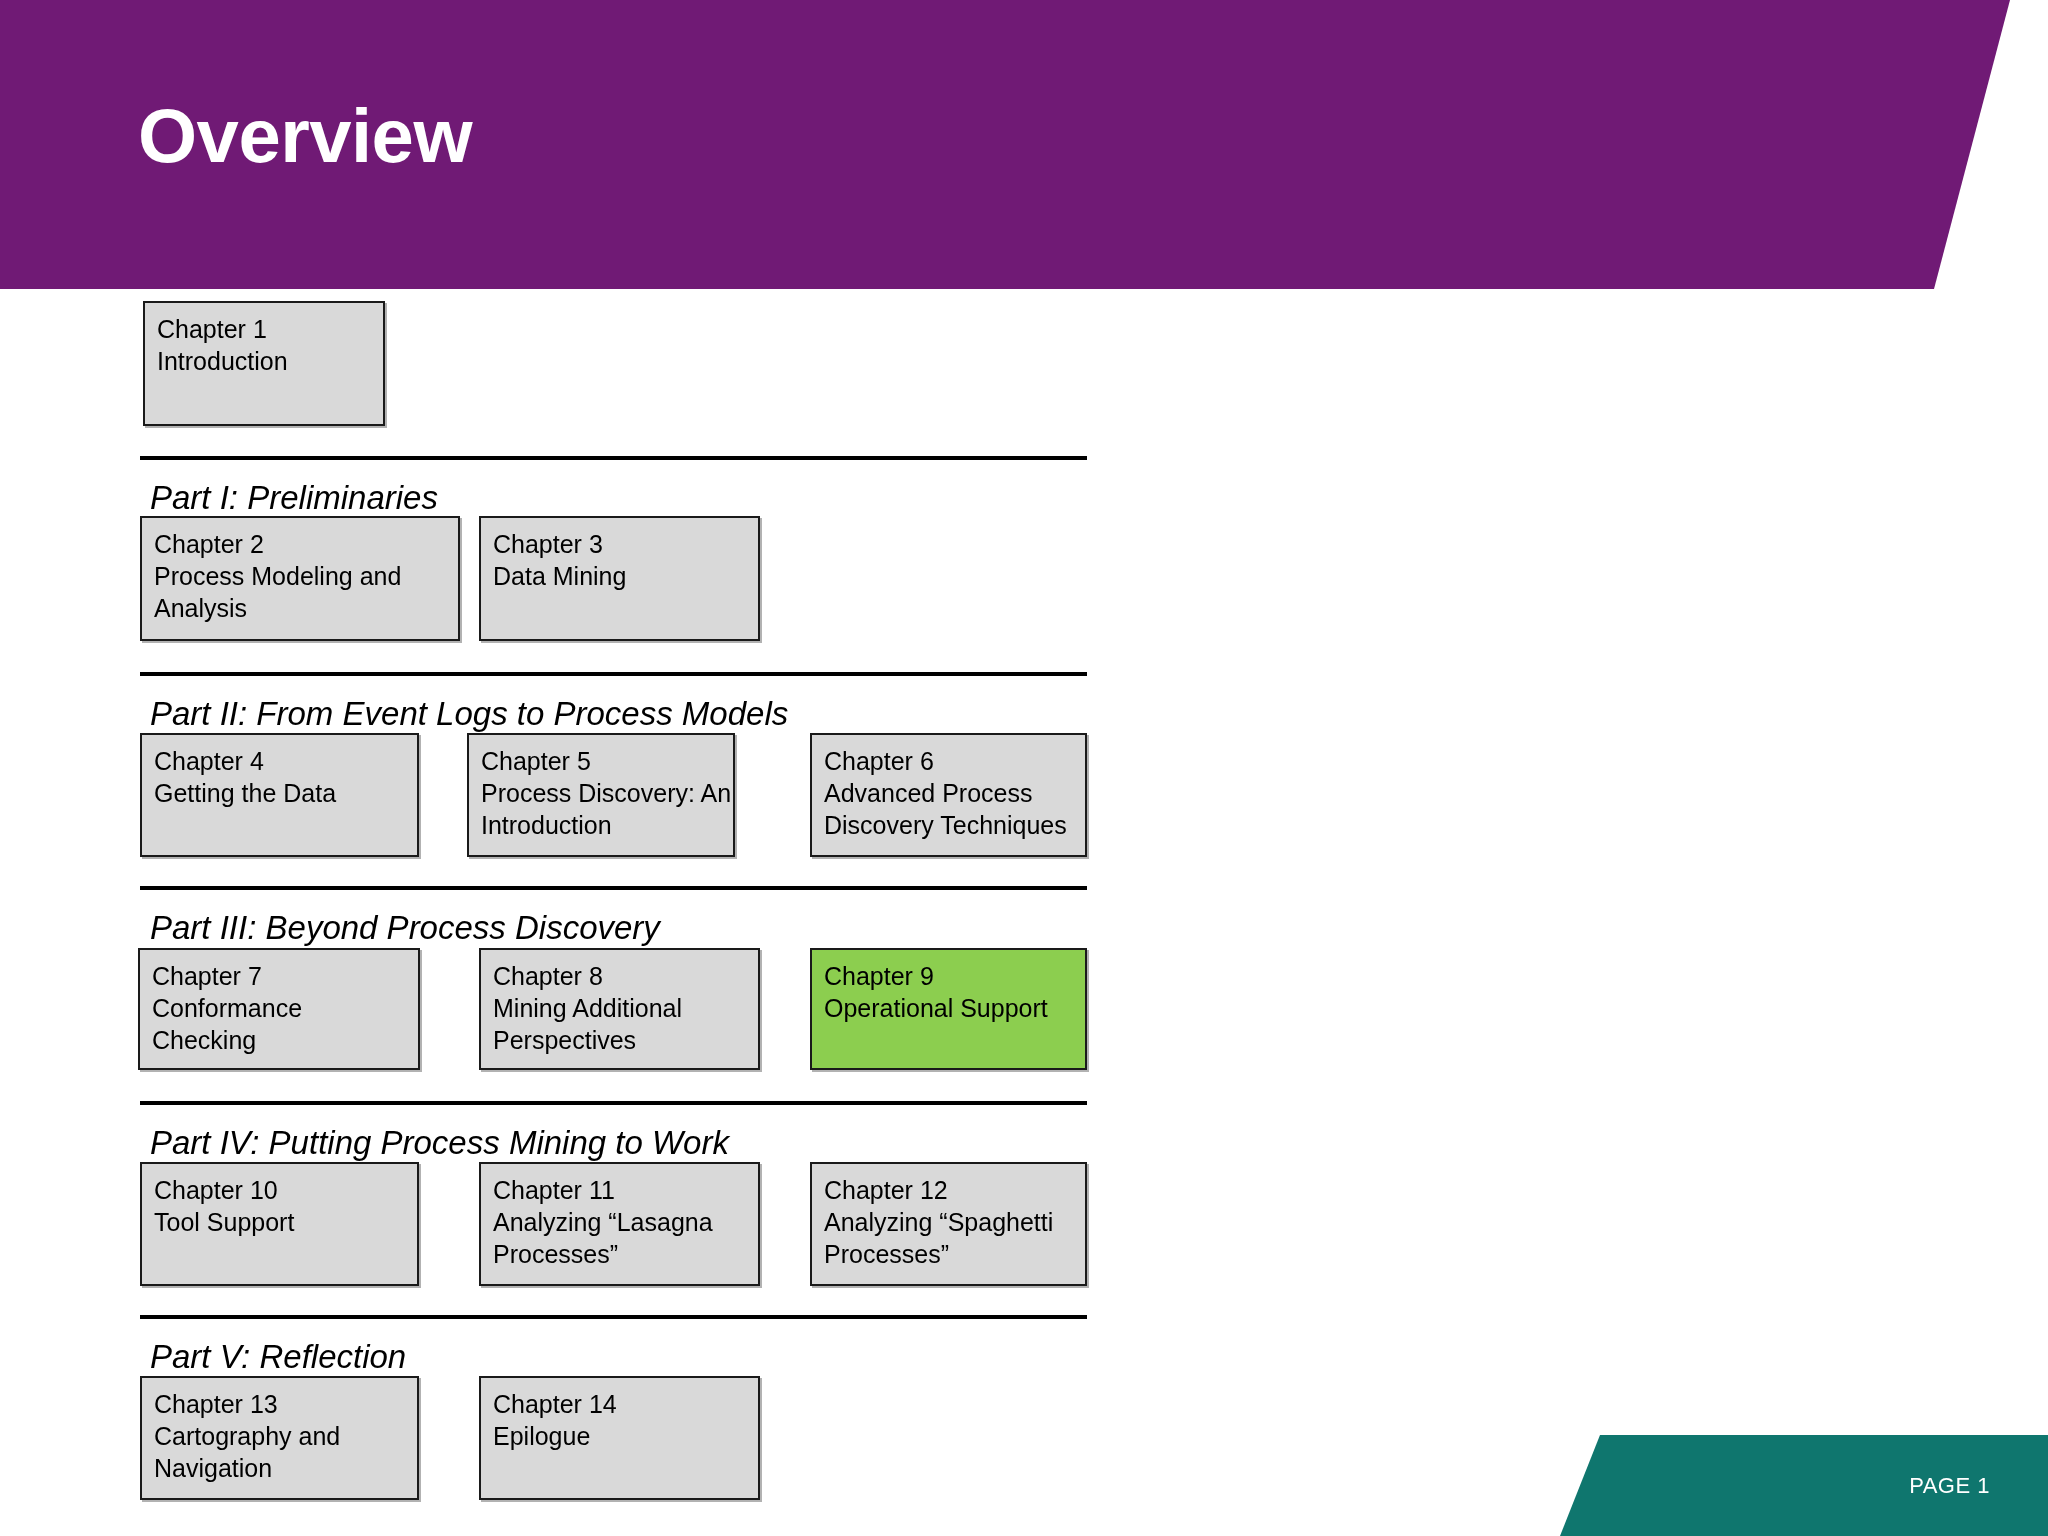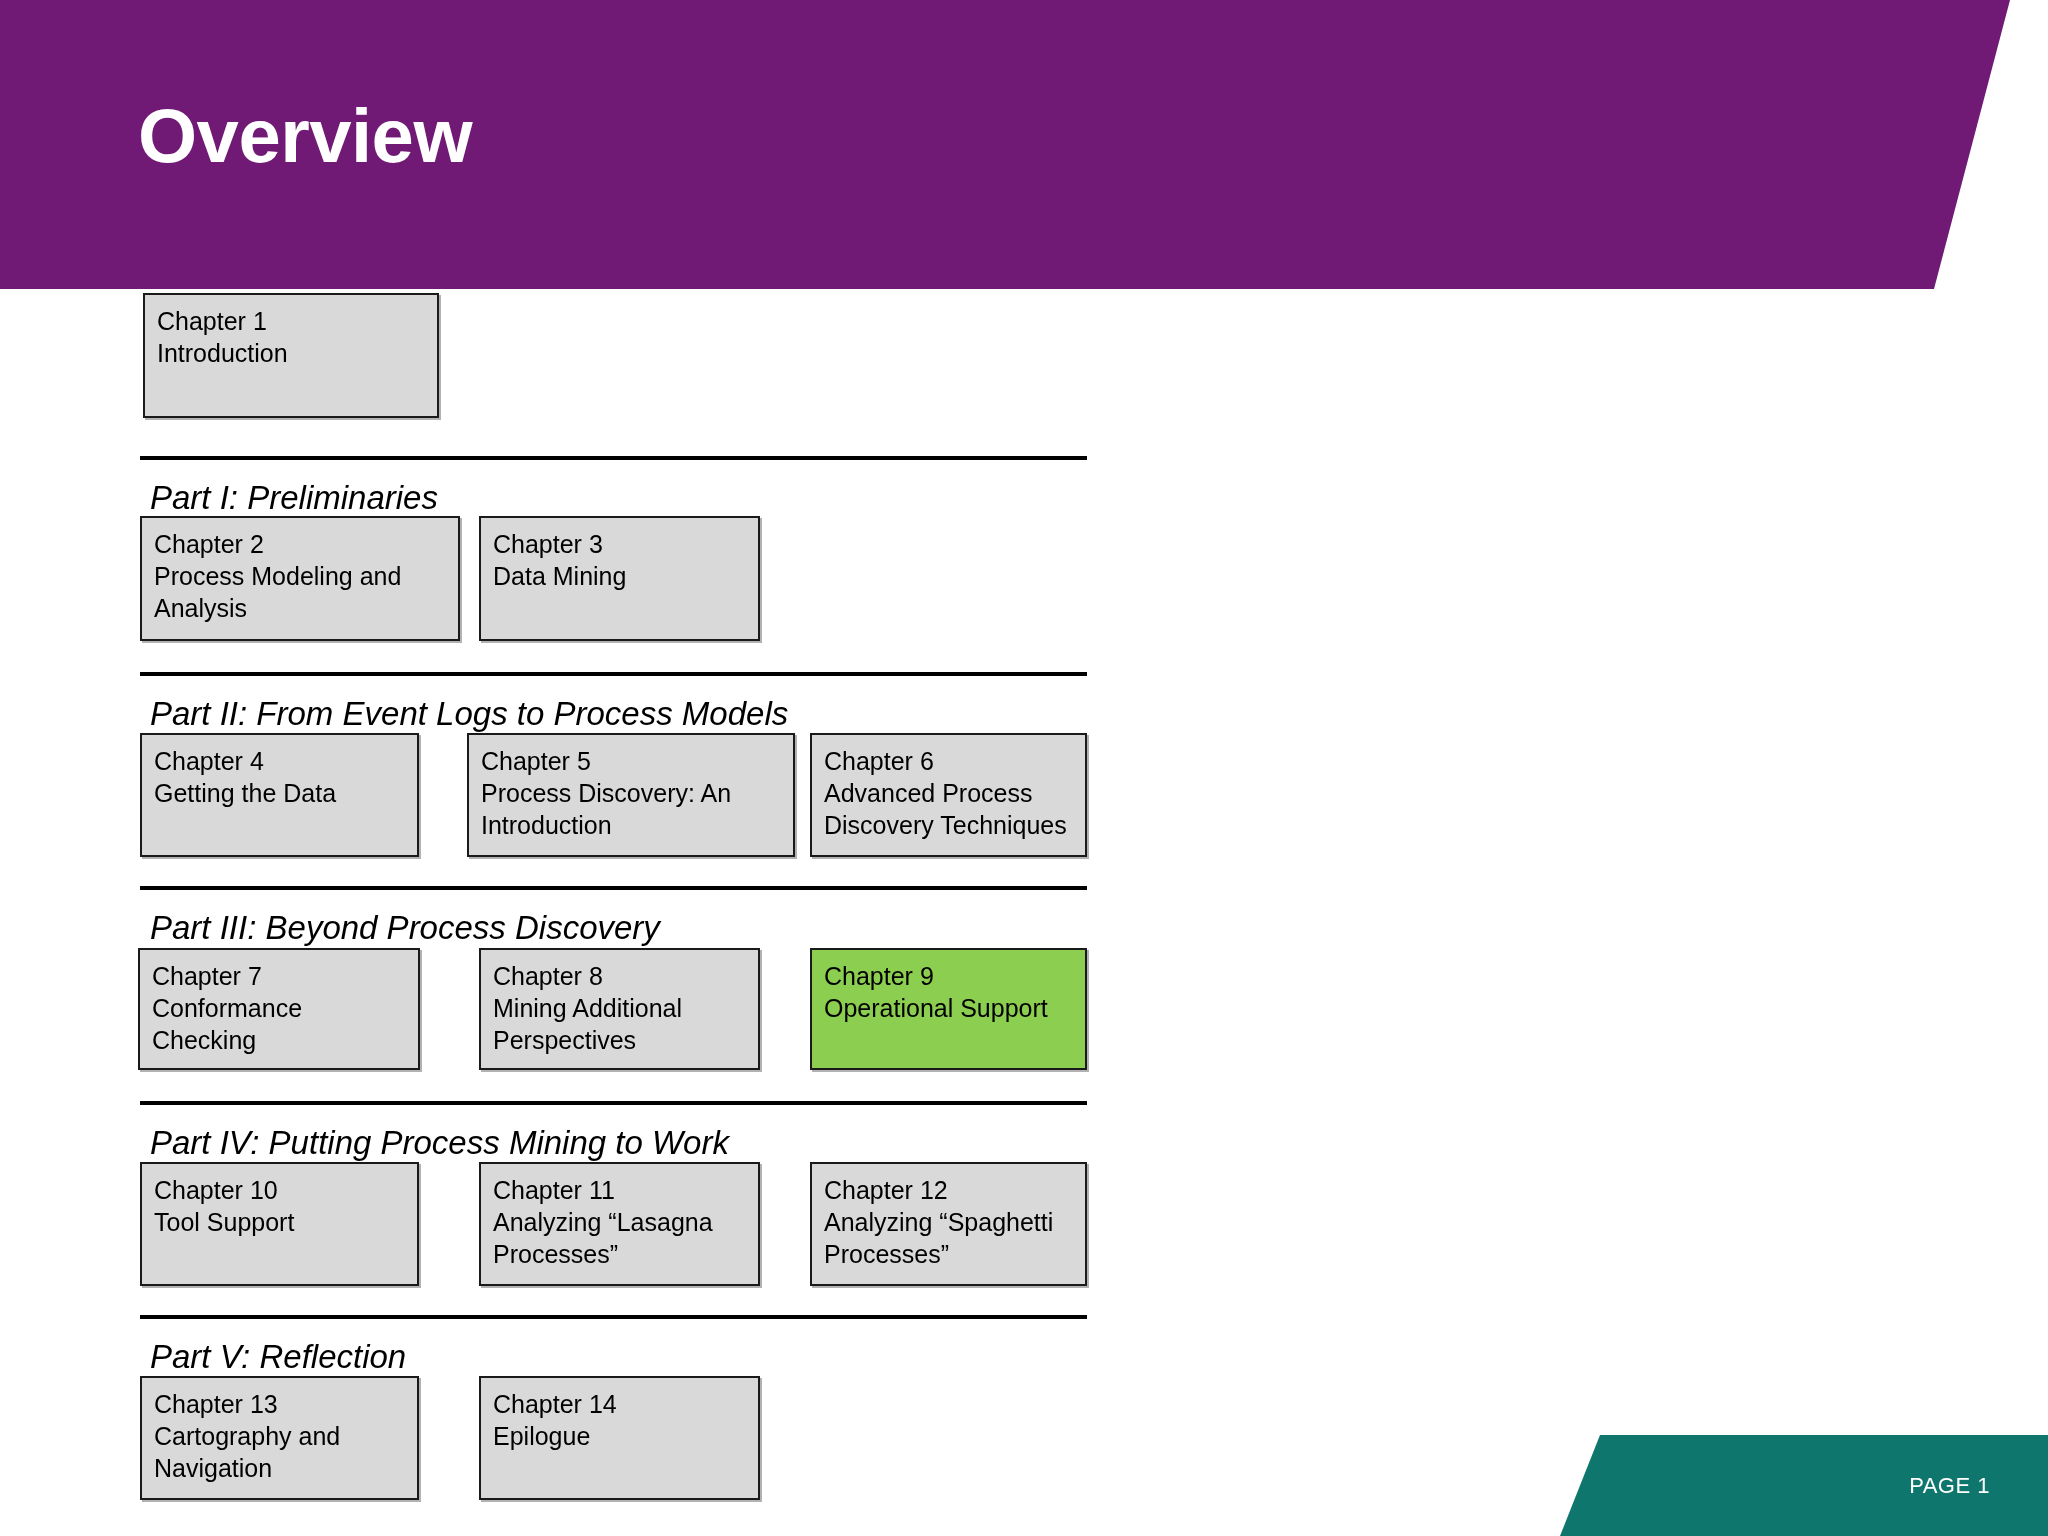--- a/index.html
+++ b/index.html
@@ -108,21 +108,21 @@
 </style>
 </head>
 <body>
 
 <div id="header-banner">
   <div id="slide-title">Overview</div>
 </div>
 
 <div id="content">
 
-  <div class="chapter-box" style="left:143px; top:4px; width:296px; height:125px;">
+  <div class="chapter-box" style="left:143px; top:12px; width:242px; height:125px;">
     <div class="chapter-line">Chapter 1</div>
     <div class="chapter-line">Introduction</div>
   </div>
 
   <div class="section">
     <div class="divider" style="top:167px;"></div>
     <div class="part-label" style="top:190px;">Part I: Preliminaries</div>
     <div class="chapter-box" style="left:140px; top:227px; width:320px; height:125px;">
       <div class="chapter-line">Chapter 2</div>
       <div class="chapter-line">Process Modeling and</div>
@@ -134,21 +134,21 @@
     </div>
   </div>
 
   <div class="section">
     <div class="divider" style="top:383px;"></div>
     <div class="part-label" style="top:406px;">Part II: From Event Logs to Process Models</div>
     <div class="chapter-box" style="left:140px; top:444px; width:279px; height:124px;">
       <div class="chapter-line">Chapter 4</div>
       <div class="chapter-line">Getting the Data</div>
     </div>
-    <div class="chapter-box" style="left:467px; top:444px; width:328px; height:124px;">
+    <div class="chapter-box" style="left:467px; top:444px; width:268px; height:124px;">
       <div class="chapter-line">Chapter 5</div>
       <div class="chapter-line">Process Discovery: An</div>
       <div class="chapter-line">Introduction</div>
     </div>
     <div class="chapter-box" style="left:810px; top:444px; width:277px; height:124px;">
       <div class="chapter-line">Chapter 6</div>
       <div class="chapter-line">Advanced Process</div>
       <div class="chapter-line">Discovery Techniques</div>
     </div>
   </div>

